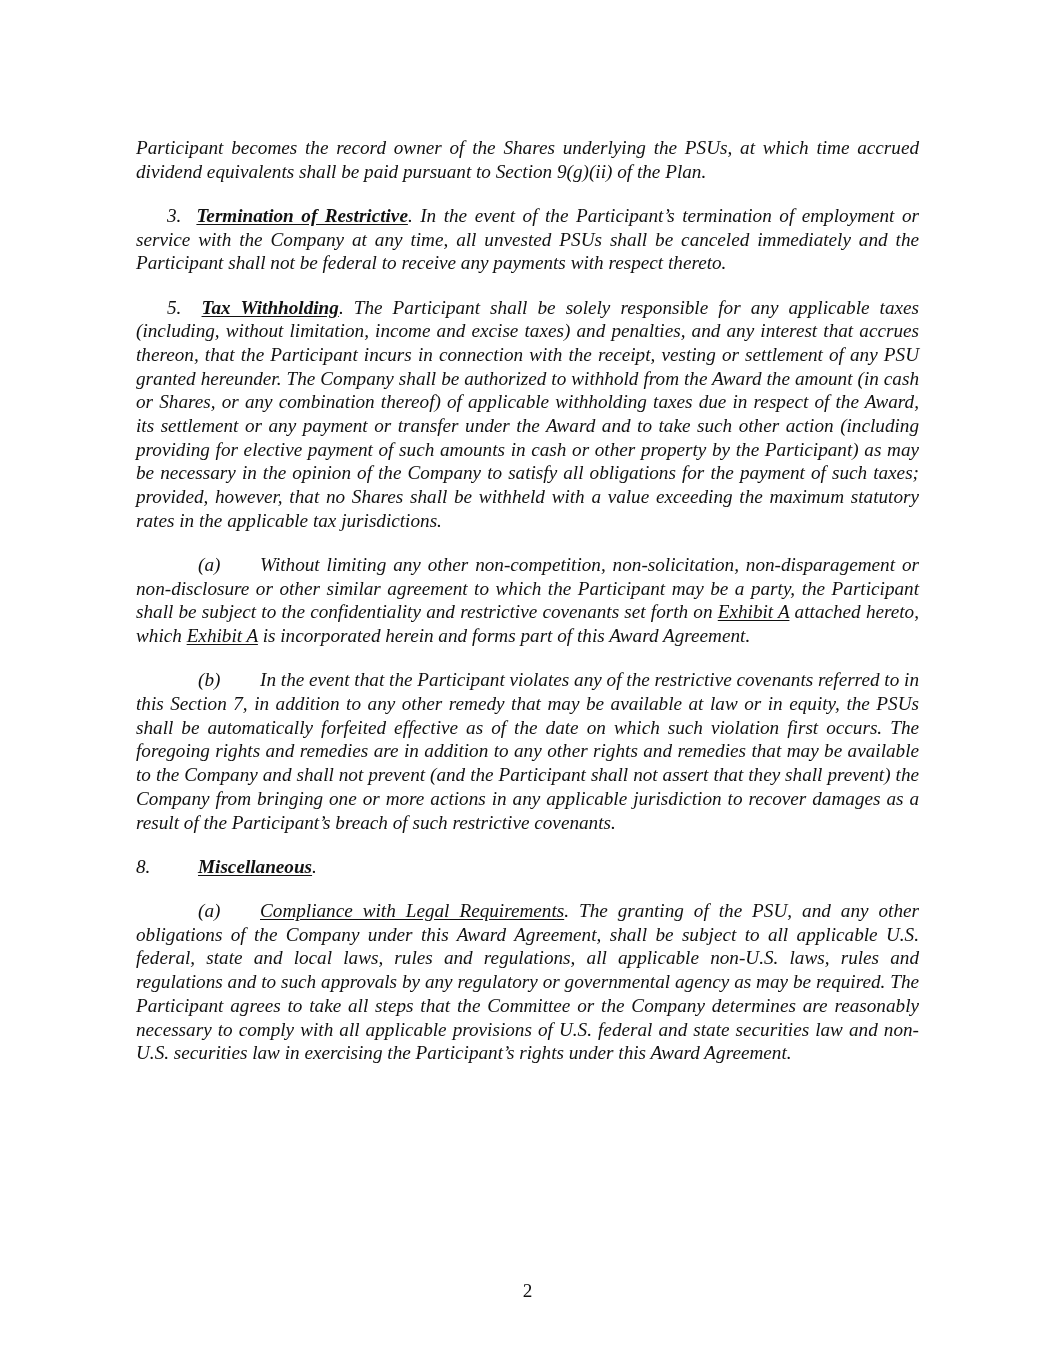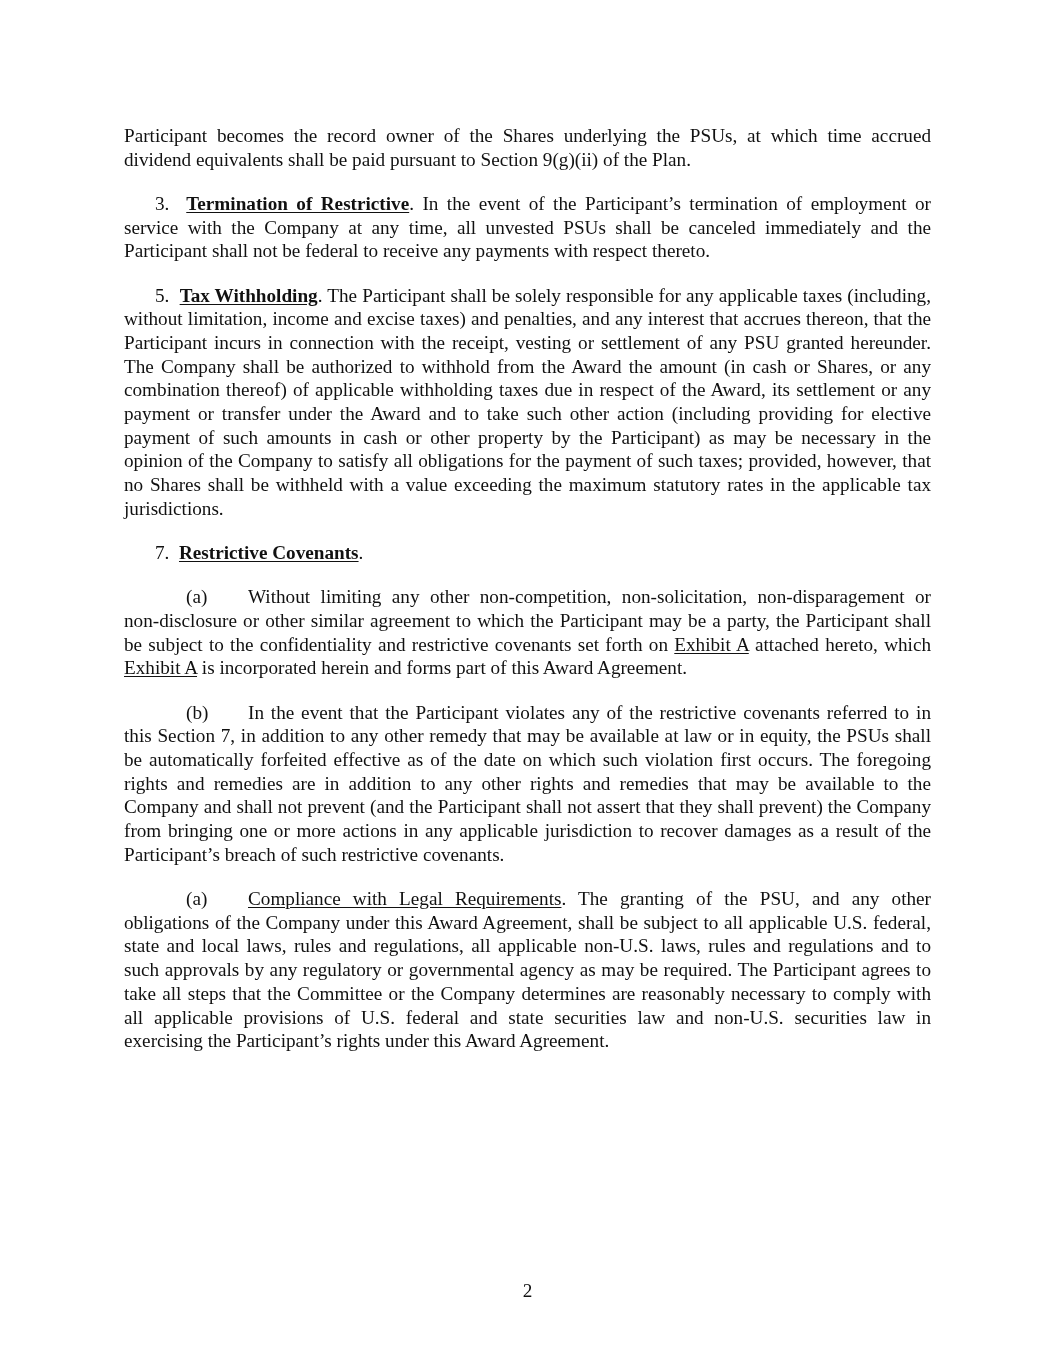--- a/index.html
+++ b/index.html
@@ -17,23 +17,24 @@
     }
     .page {
       position: absolute;
       left: 124px;
       top: 124px;
       width: 807px;
       font-size: 19.2px;
       line-height: 23.7px;
     }
     p {
-      margin: 0;
+      margin: 12px;
       text-align: justify;
       text-align-last: left;
+      font-style: italic;
     }
     .para { margin-bottom: 20.5px; }
     .indent { text-indent: 31px; }
     .sub-indent { text-indent: 62px; }
     .num { display: inline; }
     .heading {
       font-weight: bold;
       text-decoration: underline;
       text-underline-offset: 2px;
     }
@@ -73,32 +74,32 @@
   <p class="para indent">
     <span class="num">3.</span>&nbsp;&nbsp;<span class="heading">Termination of Restrictive</span><span>.  In the event of the Participant’s termination of employment or service with the Company at any time, all unvested PSUs shall be canceled immediately and the Participant shall not be federal to receive any payments with respect thereto.</span>
   </p>
 
 
   <p class="para indent">
     <span class="num">5.</span>&nbsp;&nbsp;<span class="heading">Tax Withholding</span><span>.  The Participant shall be solely responsible for any applicable taxes (including, without limitation, income and excise taxes) and penalties, and any interest that accrues thereon, that the Participant incurs in connection with the receipt, vesting or settlement of any PSU granted hereunder. The Company shall be authorized to withhold from the Award the amount (in cash or Shares, or any combination thereof) of applicable withholding taxes due in respect of the Award, its settlement or any payment or transfer under the Award and to take such other action (including providing for elective payment of such amounts in cash or other property by the Participant) as may be necessary in the opinion of the Company to satisfy all obligations for the payment of such taxes; provided, however, that no Shares shall be withheld with a value exceeding the maximum statutory rates in the applicable tax jurisdictions.</span>
   </p>
 
 
-  <p class="para indent">
-    <span class="num">7.</span>&nbsp;&nbsp;<span class="heading">Restrictive Covenants</span><span>.</span>
-  </p>
 
   <p class="para sub-indent">
     <span class="tab-a">(a)</span><span>Without limiting any other non-competition, non-solicitation, non-disparagement or non-disclosure or other similar agreement to which the Participant may be a party, the Participant shall be subject to the confidentiality and restrictive covenants set forth on </span><span class="ul">Exhibit A</span><span> attached hereto, which </span><span class="ul">Exhibit A</span><span> is incorporated herein and forms part of this Award Agreement.</span>
   </p>
 
   <p class="para sub-indent">
     <span class="tab-a">(b)</span><span>In the event that the Participant violates any of the restrictive covenants referred to in this Section 7, in addition to any other remedy that may be available at law or in equity, the PSUs shall be automatically forfeited effective as of the date on which such violation first occurs. The foregoing rights and remedies are in addition to any other rights and remedies that may be available to the Company and shall not prevent (and the Participant shall not assert that they shall prevent) the Company from bringing one or more actions in any applicable jurisdiction to recover damages as a result of the Participant’s breach of such restrictive covenants.</span>
   </p>
 
+  <p class="para">
+    <span class="tab-8">8.</span><span class="heading">Miscellaneous</span><span>.</span>
+  </p>
 
   <p class="para sub-indent">
     <span class="tab-a">(a)</span><span class="ul">Compliance with Legal Requirements</span><span>.  The granting of the PSU, and any other obligations of the Company under this Award Agreement, shall be subject to all applicable U.S. federal, state and local laws, rules and regulations, all applicable non-U.S. laws, rules and regulations and to such approvals by any regulatory or governmental agency as may be required. The Participant agrees to take all steps that the Committee or the Company determines are reasonably necessary to comply with all applicable provisions of U.S. federal and state securities law and non-U.S. securities law in exercising the Participant’s rights under this Award Agreement.</span>
   </p>
 
 </div>
 
 <div class="page-number">2</div>
 
 </body></html>

